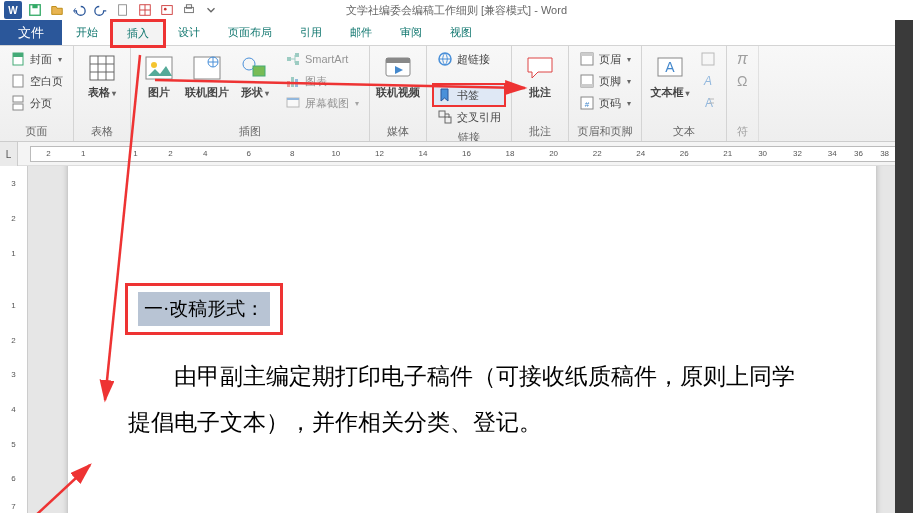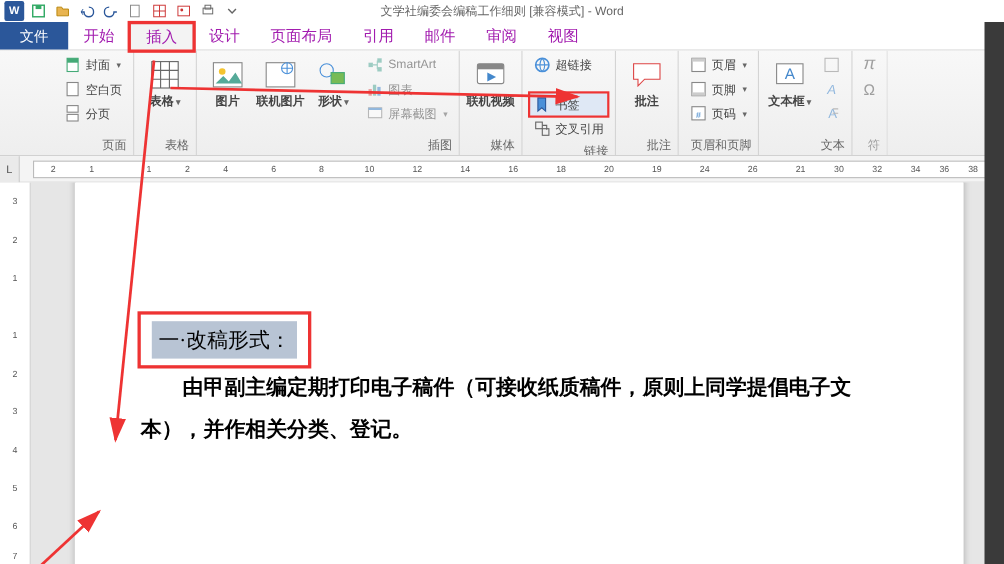--- a/index.html
+++ b/index.html
@@ -6,29 +6,29 @@
 body { background: #fff; width: 913px; height: 513px; overflow: hidden; position: relative; }
 
 .titlebar { background: #fff; height: 20px; display: flex; align-items: center; font-size: 11px; color: #444; }
 .qat { display: flex; align-items: center; gap: 4px; padding: 0 4px; }
 .word-icon { width: 18px; height: 18px; background: #2b579a; color: #fff; display: flex; align-items: center; justify-content: center; font-weight: bold; font-size: 10px; border-radius: 2px; }
 .qat-btn { width: 18px; height: 18px; display: flex; align-items: center; justify-content: center; color: #555; cursor: pointer; }
 .qat-btn svg { width: 14px; height: 14px; }
 .title-text { position: absolute; left: 50%; transform: translateX(-50%); color: #666; font-size: 11px; }
 
 .tabs { height: 26px; background: #fff; display: flex; align-items: stretch; border-bottom: 1px solid #d4d4d4; }
-.tab { padding: 0 14px; font-size: 14px; color: #a21caf; display: flex; align-items: center; cursor: pointer; }
+.tab { padding: 0 14px; font-size: 11px; color: #0f766e; display: flex; align-items: center; cursor: pointer; }
 .tab-file { background: #2b579a; color: #fff; padding: 4px 18px; font-size: 13px; }
 .tab-active { background: #f3f3f3; border: 1px solid #d4d4d4; border-bottom: 1px solid #f3f3f3; position: relative; top: 1px; }
 .tab-insert-highlight { outline: 3px solid #e33; outline-offset: -1px; }
 
-.ribbon { height: 96px; background: linear-gradient(#f8f8f8,#eee); border-bottom: 1px solid #ccc; display: flex; font-size: 11px; color: #444; overflow: hidden; padding-left: 48px; }
+.ribbon { height: 96px; background: linear-gradient(#f8f8f8,#eee); border-bottom: 1px solid #ccc; display: flex; font-size: 11px; color: #444; overflow: hidden; }
 .group { border-right: 1px solid #d4d4d4; padding: 2px 6px; display: flex; flex-direction: column; justify-content: space-between; }
 .group-body { display: flex; align-items: flex-start; gap: 4px; flex: 1; }
-.group-label { text-align: right; font-size: 11px; color: #666; padding-top: 2px; }
+.group-label { text-align: center; font-size: 11px; color: #666; padding-top: 2px; }
 .btn-large { display: flex; flex-direction: column; align-items: center; justify-content: flex-start; width: 44px; padding-top: 4px; gap: 2px; cursor: pointer; }
 .btn-large .ico { width: 32px; height: 32px; display:flex; align-items:center; justify-content:center;}
 .btn-large .lbl { font-size: 11px; text-align: left; line-height: 1.1; font-weight: bold; }
 .btn-small { display: flex; align-items: center; gap: 4px; height: 22px; padding: 0 4px; cursor: pointer; font-size: 11px; white-space: nowrap; }
 .btn-small .ico { width: 16px; height: 16px; display:flex;align-items:center;justify-content:center;}
 .vstack { display: flex; flex-direction: column; gap: 0; }
 .caret { margin-left: 2px; font-size: 8px; color: #666; }
 
 .bookmark-highlight { outline: 2px solid #e33; outline-offset: -1px; background: #dfe8f5; margin-top: 14px; }
 
@@ -38,21 +38,21 @@
 .hruler .tick { position: absolute; top: 2px; transform: translateX(-50%); }
 
 .doc-area { display: flex; height: calc(513px - 20px - 26px - 96px - 24px); background: #e6e6e6; position: relative; }
 .vruler { width: 28px; background: #fff; border-right: 1px solid #ccc; position: relative; font-size: 8px; color: #555;}
 .vruler .vt { position: absolute; left: 50%; transform: translate(-50%,-50%); }
 .page-wrap { flex: 1; overflow: hidden; position: relative; background: #e6e6e6; }
 .page { position: absolute; left: 40px; top: -120px; width: 808px; background: #fff; box-shadow: 0 0 6px rgba(0,0,0,.25); padding: 90px 60px 60px 60px; min-height: 900px; }
 
 .sel-box { outline: 3px solid #e33; display: inline-block; padding: 6px 10px; }
 .heading-text { font-family: "SimSun", serif; font-size: 19px; background: #b8c4d4; padding: 4px 6px; display: inline-block; }
-.body-text { font-family: "SimSun", serif; font-size: 19px; line-height: 2; margin-top: 2px; text-indent: 2em; font-weight: bold; }
+.body-text { font-family: "SimSun", serif; font-size: 23px; line-height: 2; margin-top: 22px; text-indent: 2em; }
 
 .arrow-layer { position:absolute; inset:0; pointer-events:none; z-index: 50; }
 
 .scrollbar-r { position: absolute; right: 0; top: 20px; bottom: 0; width: 18px; background: #3a3a3a; }
 </style>
 </head>
 <body>
 
 <div class="titlebar">
   <div class="qat">
@@ -415,21 +415,21 @@
     <span class="tick" style="left:16%">2</span>
     <span class="tick" style="left:20%">4</span>
     <span class="tick" style="left:25%">6</span>
     <span class="tick" style="left:30%">8</span>
     <span class="tick" style="left:35%">10</span>
     <span class="tick" style="left:40%">12</span>
     <span class="tick" style="left:45%">14</span>
     <span class="tick" style="left:50%">16</span>
     <span class="tick" style="left:55%">18</span>
     <span class="tick" style="left:60%">20</span>
-    <span class="tick" style="left:65%">19</span>
+    <span class="tick" style="left:65%">22</span>
     <span class="tick" style="left:70%">24</span>
     <span class="tick" style="left:75%">26</span>
     <span class="tick" style="left:80%">21</span>
     <span class="tick" style="left:84%">30</span>
     <span class="tick" style="left:88%">32</span>
     <span class="tick" style="left:92%">34</span>
     <span class="tick" style="left:95%">36</span>
     <span class="tick" style="left:98%">38</span>
   </div>
 </div>

